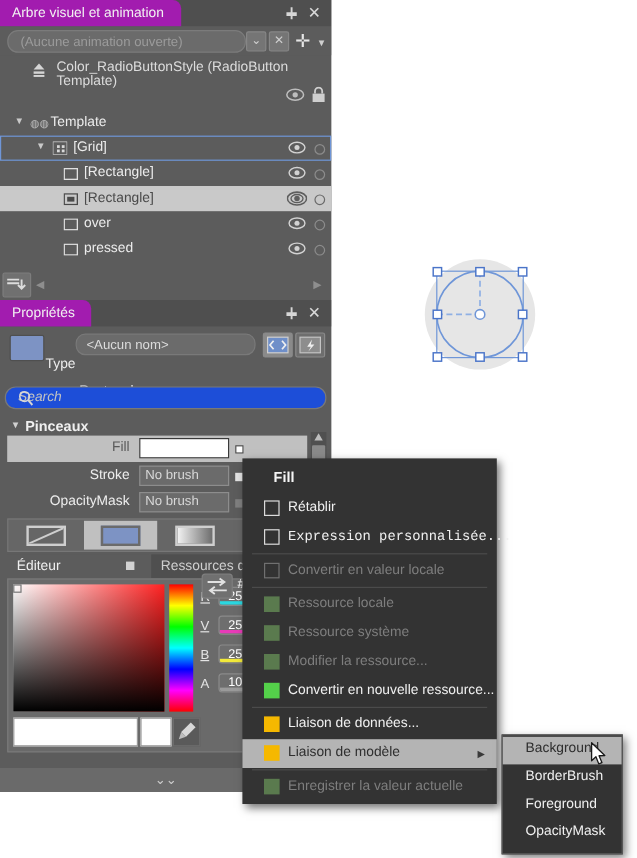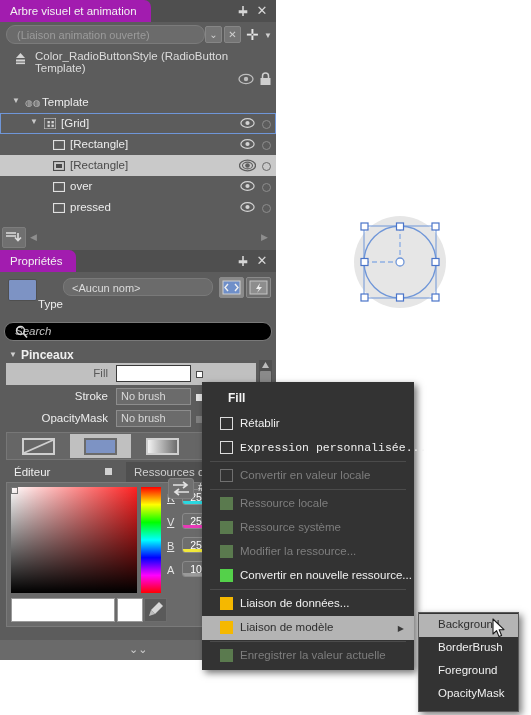--- a/index.html
+++ b/index.html
@@ -21,21 +21,21 @@
             text-align:center;line-height:16px;}
   .animbar{position:absolute;left:0;top:22px;width:276px;height:24px;background:#5c5c5c;}
   .animcombo{position:absolute;left:6px;top:3px;width:199px;height:19px;background:#6b6b6b;
              border:1px solid #7b7b7b;border-radius:9px;color:#9b9b9b;font-size:11px;
              line-height:19px;padding-left:10px;box-sizing:border-box;}
   .animbtn{position:absolute;top:4px;width:17px;height:17px;background:#757575;
            border:1px solid #868686;border-radius:2px;text-align:center;line-height:16px;
            font-size:10px;color:#cfcfcf;box-sizing:border-box;}
   .plusbtn{position:absolute;top:5px;font-size:15px;color:#e6e6e6;line-height:15px;}
   .caretbtn{position:absolute;top:9px;font-size:8px;color:#cfcfcf;}
-  .templaterow{position:absolute;left:3px;top:46px;width:249px;height:24px;}
+  .templaterow{position:absolute;left:15px;top:46px;width:249px;height:24px;}
   .templaterow .tlabel{position:absolute;left:32px;top:4px;color:#dcdcdc;font-size:11.5px;}
   .scoperow{position:absolute;left:0;top:70px;width:276px;height:22px;}
   
   .trow{position:absolute;left:0;width:276px;height:21px;}
   .trow .tw{position:absolute;top:4px;font-size:8px;color:#c9c9c9;}
   .trow .tlbl{position:absolute;top:4px;font-size:11.5px;color:#ececec;white-space:nowrap;}
   .trow.sel{background:#c9c9c9;}
   .trow.sel .tlbl{color:#4a4a4a;}
   .trow.focus{outline:1px solid #6f96d8;outline-offset:-1px;}
   .eyei{position:absolute;width:15px;height:14px;top:3px;}
@@ -47,21 +47,21 @@
   
   #proppanel{left:0;top:250px;width:276px;height:410px;background:#5c5c5c;}
   .propicon{position:absolute;left:8px;top:29px;width:27px;height:20px;background:#7d93c4;
             border:1px solid #4f4f4f;border-radius:2px;}
   .lbl{position:absolute;color:#ededed;font-size:11.5px;}
   .namefield{position:absolute;left:63px;top:28px;width:150px;height:18px;background:#6b6b6b;
              border:1px solid #797979;border-radius:8px;color:#dcdcdc;font-size:11px;
              line-height:18px;padding-left:8px;box-sizing:border-box;}
   .minibtn{position:absolute;top:27px;width:25px;height:21px;border:1px solid #8a8a8a;
            border-radius:2px;box-sizing:border-box;}
-  .searchbox{position:absolute;left:4px;top:72px;width:268px;height:19px;background:#000000;
+  .searchbox{position:absolute;left:4px;top:72px;width:268px;height:19px;background:#1d4ed8;
              border:1px solid #797979;border-radius:9px;box-sizing:border-box;}
   .searchbox span{position:absolute;left:10px;top:2px;color:#c2c2c2;font-size:11.5px;font-style:italic;}
   
   .secttitle{position:absolute;color:#efefef;font-size:12px;font-weight:bold;}
   .brushrow{position:absolute;left:6px;width:250px;height:22px;}
   .brushrow .blab{position:absolute;right:148px;top:4px;font-size:11.5px;white-space:nowrap;}
   .swatch{position:absolute;left:110px;top:2px;width:75px;height:17px;box-sizing:border-box;}
   .advdot{position:absolute;left:190px;top:8px;width:7px;height:7px;box-sizing:border-box;}
   
   .btabs{position:absolute;left:6px;top:182px;width:253px;height:28px;background:#666;
@@ -144,21 +144,21 @@
     <div class="paneltabbar"></div>
     <div class="paneltab">Arbre visuel et animation</div>
     <span class="pintab" style="right:26px;">
       <svg width="14" height="14">
           <path d="M7 2 v5 M3.5 7 h7 v1.5 h-7z M7 8.5 v3.5" stroke="#d6d6d6" stroke-width="1.6" fill="none"></path>
         </svg>
     </span>
     <span class="closetab" style="right:7px;">✕</span>
 
     <div class="animbar">
-      <div class="animcombo">(Liaison animation ouverte)</div>
+      <div class="animcombo">(Aucune animation ouverte)</div>
       <div class="animbtn" style="left:205px;">⌄</div>
       <div class="animbtn" style="left:224px;">✕</div>
       <div class="plusbtn" style="left:246px;">✛</div>
       <div class="caretbtn" style="left:264px;">▼</div>
     </div>
 
     <div class="templaterow">
       <span class="abs" style="left:10px;top:5px;">
         <svg width="15" height="14">
             <path d="M7.5 2 L12 7 H3z" fill="#d5d5d5"></path>

